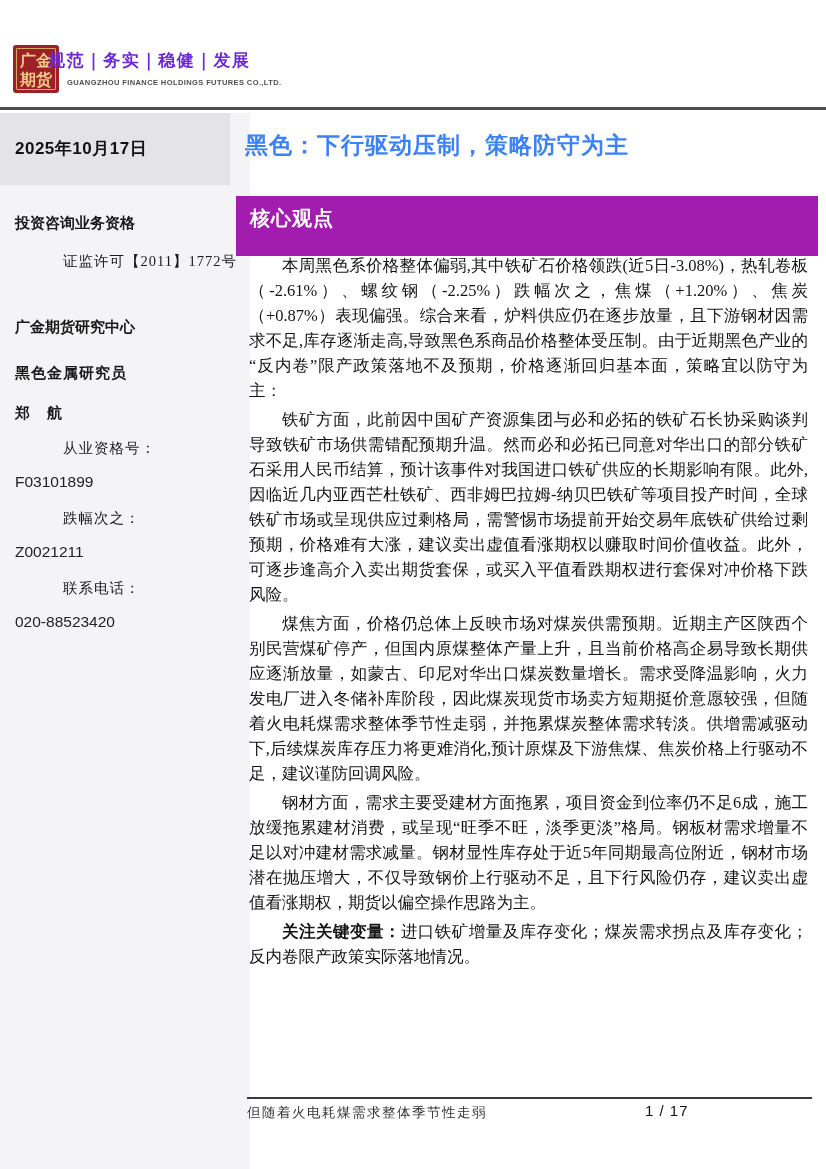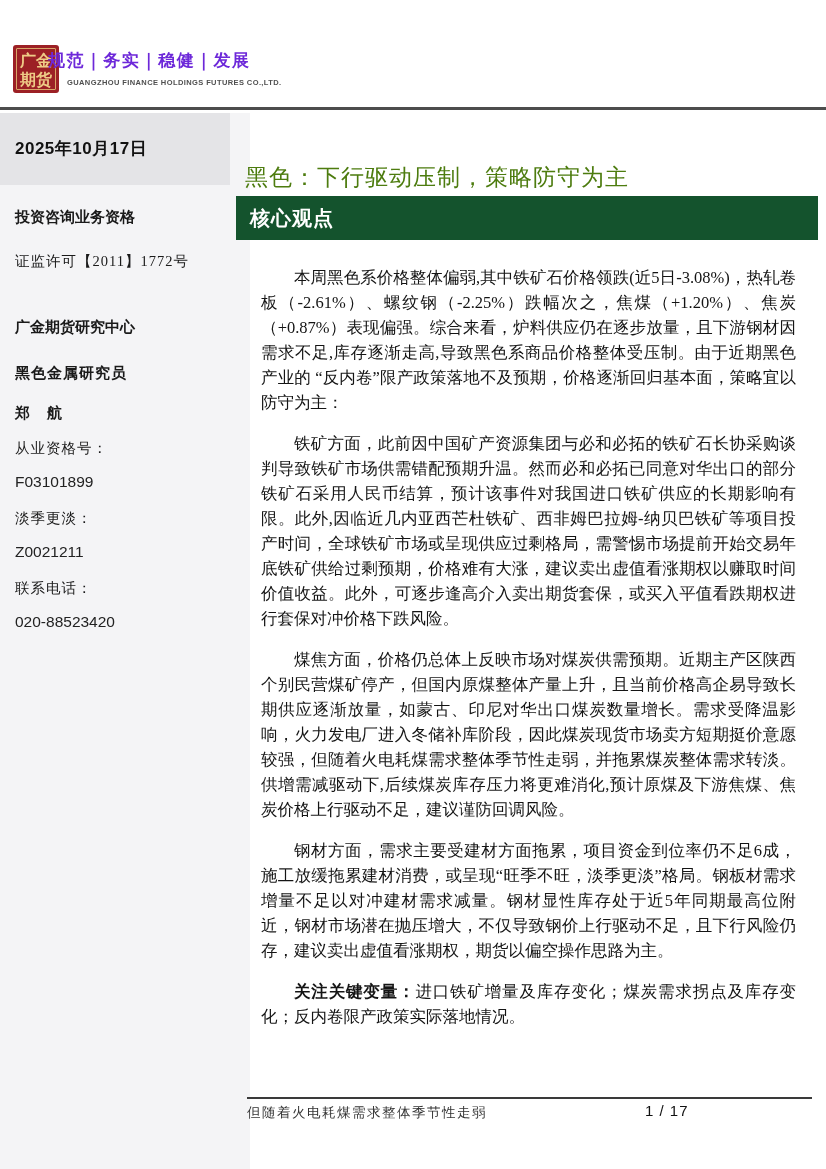--- a/index.html
+++ b/index.html
@@ -48,45 +48,45 @@
   }
   .date-box{
     position:absolute;left:0;top:0;width:230px;height:72px;background:#E4E4E7;
   }
   .date-text{
     padding-left:15px;line-height:72px;
     font-size:17px;font-weight:bold;color:#111;letter-spacing:0.5px;
   }
   .sb-item{position:absolute;left:15px;width:205px;color:#1a1a1a;}
   .sb-sans-bold{font-size:15px;font-weight:bold;font-family:"Liberation Sans","DejaVu Sans",sans-serif;}
-  .sb-serif{font-family:"Liberation Serif","DejaVu Serif",serif;font-size:14.5px;letter-spacing:1px;}
+  .sb-serif{font-family:"Liberation Serif","DejaVu Serif",serif;font-size:14.5px;letter-spacing:1px;margin-left:48px;}
   .sb-serif-bold{font-family:"Liberation Serif","DejaVu Serif",serif;font-size:15px;font-weight:bold;letter-spacing:1px;}
   .sb-num{font-size:15.5px;color:#222;}
-  .sb-1{top:95px}.sb-2{top:139px}.sb-3{top:205px}.sb-4{top:251px}.sb-5{top:291px}
+  .sb-1{top:101px}.sb-2{top:139px}.sb-3{top:205px}.sb-4{top:251px}.sb-5{top:291px}
   .sb-6{top:326px}.sb-7{top:360px}.sb-8{top:396px}.sb-9{top:430px}.sb-10{top:466px}.sb-11{top:500px}
   
   .report-title{
     position:absolute;left:245px;top:130px;width:575px;
-    font-size:23px;font-weight:normal;color:#4d7c0f;letter-spacing:1px;margin-top:32px;
+    font-size:23px;font-weight:bold;color:#3b82f6;letter-spacing:1px;
   }
   .section-banner{
-    position:absolute;left:236px;top:196px;width:582px;height:44px;
-    background:#14532d;
+    position:absolute;left:236px;top:196px;width:582px;height:60px;
+    background:#a21caf;
   }
   .section-banner-label{
     color:#ffffff;font-size:20px;font-weight:bold;line-height:44px;
     padding-left:14px;letter-spacing:1px;
   }
   .body-text{
     position:absolute;left:245px;top:249px;width:567px;
     font-family:"Liberation Serif","DejaVu Serif",serif;
     font-size:16.5px;line-height:25px;color:#141414;
     text-align:justify;
   }
-  .body-text p{margin:16px;text-indent:2em;}
+  .body-text p{margin:4px;text-indent:2em;}
   .key-label{font-weight:bold;}
   
   .footer-rule{
     position:absolute;left:247px;top:1097px;width:565px;height:2px;background:#3a3a3a;
   }
   .footer-disclaimer{
     position:absolute;left:247px;top:1104px;
     font-family:"Liberation Serif","DejaVu Serif",serif;
     font-size:13.5px;color:#333;letter-spacing:1.5px;
   }
@@ -118,21 +118,21 @@
     <div class="date-box">
       <div class="date-text">2025年10月17日</div>
     </div>
     <div class="sb-item sb-1 sb-sans-bold">投资咨询业务资格</div>
     <div class="sb-item sb-2 sb-serif">证监许可【2011】1772号</div>
     <div class="sb-item sb-3 sb-sans-bold">广金期货研究中心</div>
     <div class="sb-item sb-4 sb-serif-bold">黑色金属研究员</div>
     <div class="sb-item sb-5 sb-serif-bold">郑　航</div>
     <div class="sb-item sb-6 sb-serif">从业资格号：</div>
     <div class="sb-item sb-7 sb-num">F03101899</div>
-    <div class="sb-item sb-8 sb-serif">淡季更淡：</div>
+    <div class="sb-item sb-8 sb-serif">跌幅次之：</div>
     <div class="sb-item sb-9 sb-num">Z0021211</div>
     <div class="sb-item sb-10 sb-serif">联系电话：</div>
     <div class="sb-item sb-11 sb-num">020-88523420</div>
   </div>
 
   <div class="report-title">黑色：下行驱动压制，策略防守为主</div>
 
   <div class="section-banner">
     <div class="section-banner-label">核心观点</div>
   </div>

